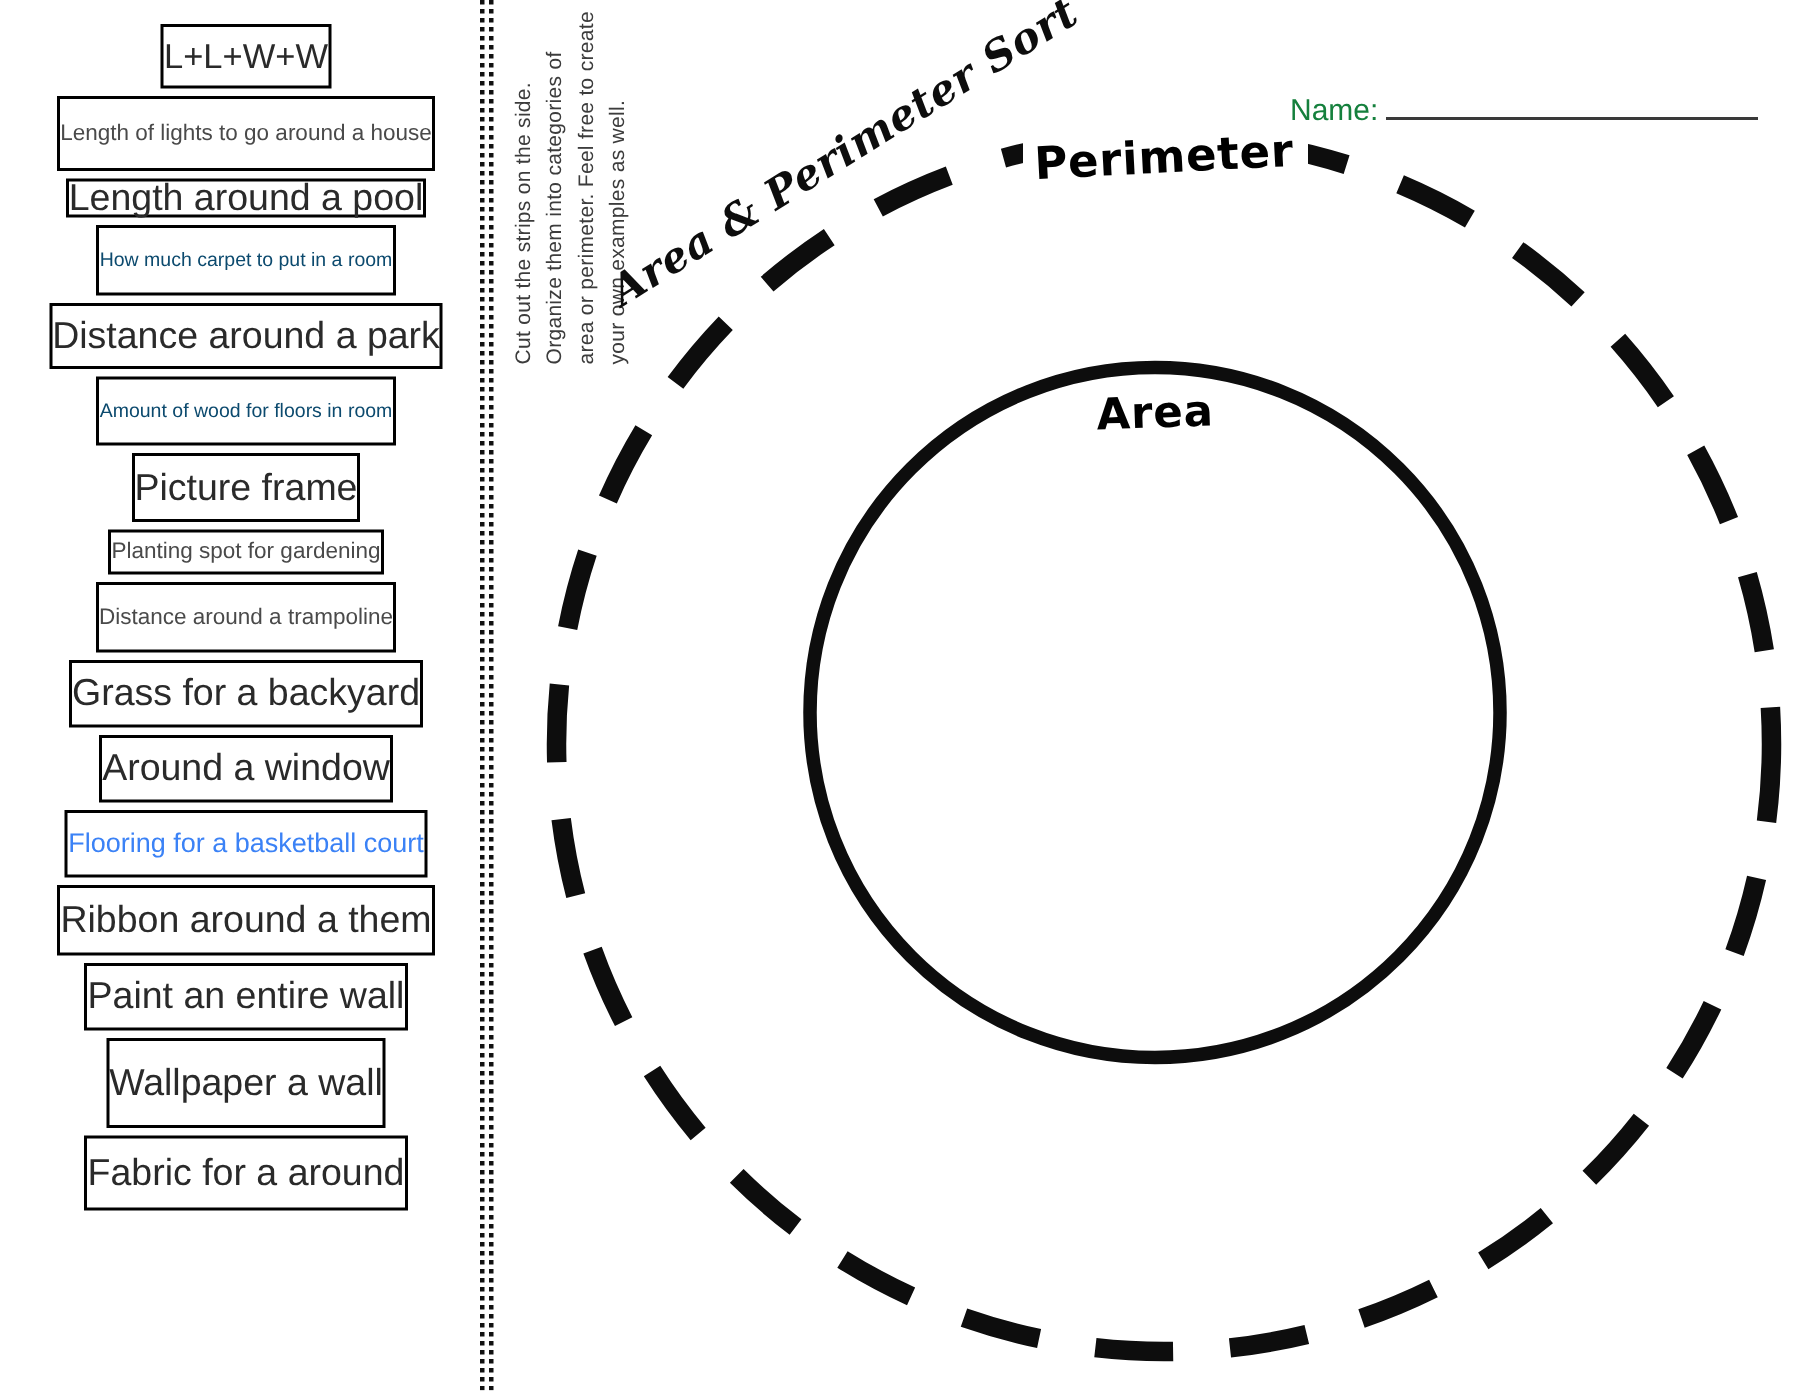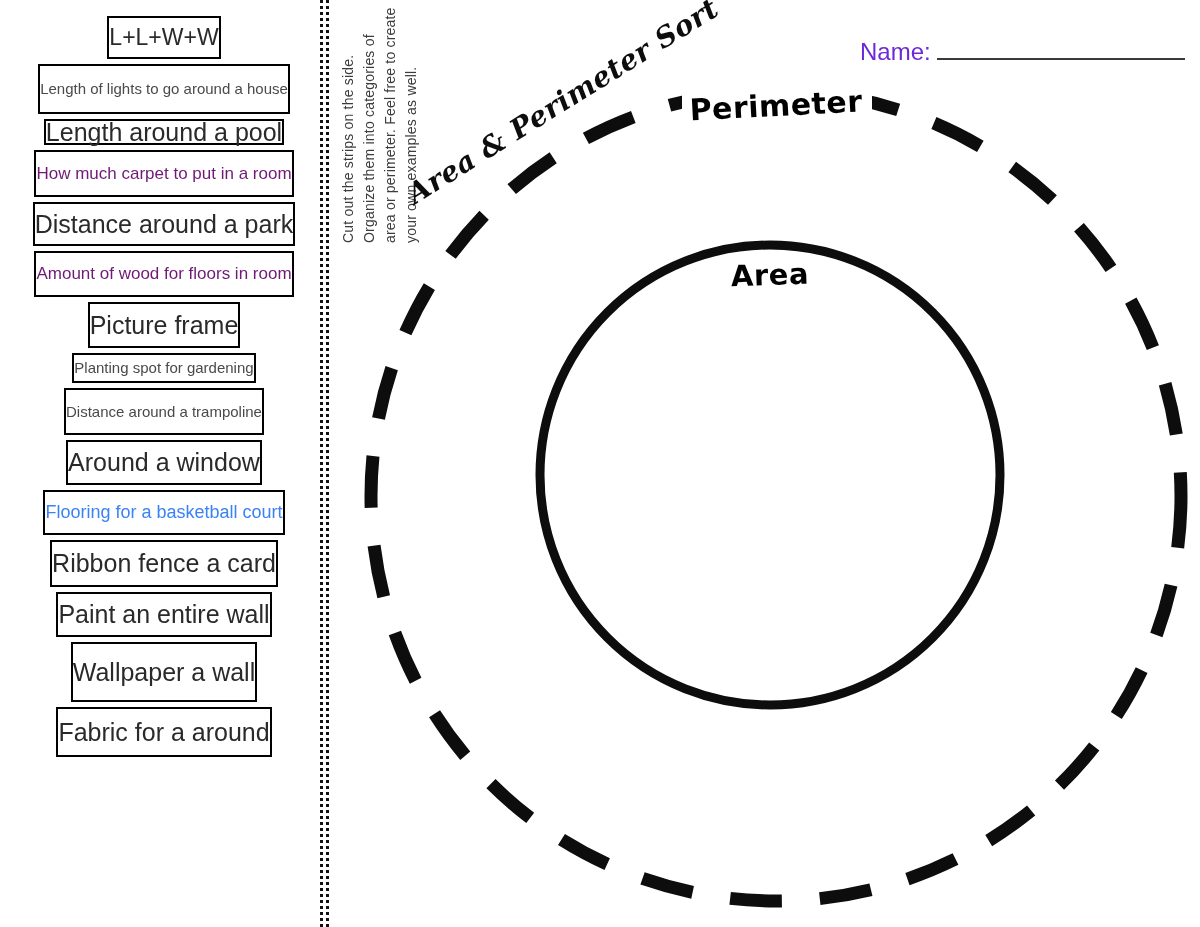--- a/index.html
+++ b/index.html
@@ -10,21 +10,21 @@
 
   
   .strips{position:absolute;left:14px;top:16px;width:300px;display:flex;flex-direction:column;gap:5px;align-items:center;}
   .strip{
     box-sizing:border-box;border:2px solid #000;background:#fff;
     display:flex;align-items:center;justify-content:center;text-align:center;
   }
   .strip span{display:block;line-height:1.15;}
   .f-lg{font-size:23px;color:#2a2a2a;}
   .f-xl{font-size:25px;color:#2a2a2a;}
-  .f-md{font-size:17px;color:#701a75;}
+  .f-md{font-size:13px;color:#0c4a6e;}
   .f-sm{font-size:15px;color:#4a4a4a;}
   .f-bb{font-size:18px;color:#3b82f6;}
   .wrapnarrow{max-width:250px;margin:0 auto;}
 
   
   .cutline{
     position:absolute;left:320px;top:0;height:927px;width:3px;
     border-left:3px dotted #111;border-right:3px dotted #111;
   }
 
@@ -37,21 +37,21 @@
 
   
   .title{
     position:absolute;left:410px;top:180px;white-space:nowrap;
     transform:rotate(-32deg);transform-origin:0 50%;
     font-family:"DejaVu Serif", serif;font-style:italic;font-weight:bold;
     font-size:28px;color:#0d0d0d;letter-spacing:.5px;
   }
 
   
-  .namefield{position:absolute;left:860px;top:38px;font-size:24px;color:#6d28d9;white-space:nowrap;}
+  .namefield{position:absolute;left:860px;top:62px;font-size:20px;color:#15803d;white-space:nowrap;}
   .nameline{display:inline-block;width:248px;height:16px;border-bottom:2px solid #3a3a3a;vertical-align:baseline;}
 
   
   .circles{position:absolute;left:0;top:0;pointer-events:none;}
 
   .perimeter-label{
     position:absolute;left:688px;top:88px;width:176px;text-align:center;
     font-weight:bold;font-size:30px;color:#000;transform:rotate(-3deg);
     font-family:"DejaVu Sans", sans-serif;letter-spacing:.5px;
   }
@@ -94,27 +94,30 @@
     <div class="strip" style="height:46px">
         <span class="f-xl">Picture frame</span>
       </div>
     <div class="strip" style="height:30px">
         <span class="f-sm">Planting spot for gardening</span>
       </div>
     <div class="strip" style="height:47px">
         <span class="f-sm">Distance around a trampoline</span>
       </div>
     <div class="strip" style="height:45px">
+        <span class="f-xl">Grass for a backyard</span>
+      </div>
+    <div class="strip" style="height:45px">
         <span class="f-xl">Around a window</span>
       </div>
     <div class="strip" style="height:45px">
         <span class="f-bb">Flooring for a basketball court</span>
       </div>
     <div class="strip" style="height:47px">
-        <span class="f-xl">Ribbon fence a card</span>
+        <span class="f-xl">Ribbon around a them</span>
       </div>
     <div class="strip" style="height:45px">
         <span class="f-xl">Paint an entire wall</span>
       </div>
     <div class="strip" style="height:60px">
         <span class="f-xl">Wallpaper a wall</span>
       </div>
     <div class="strip" style="height:50px">
         <span class="f-xl">Fabric for a around</span>
       </div>

